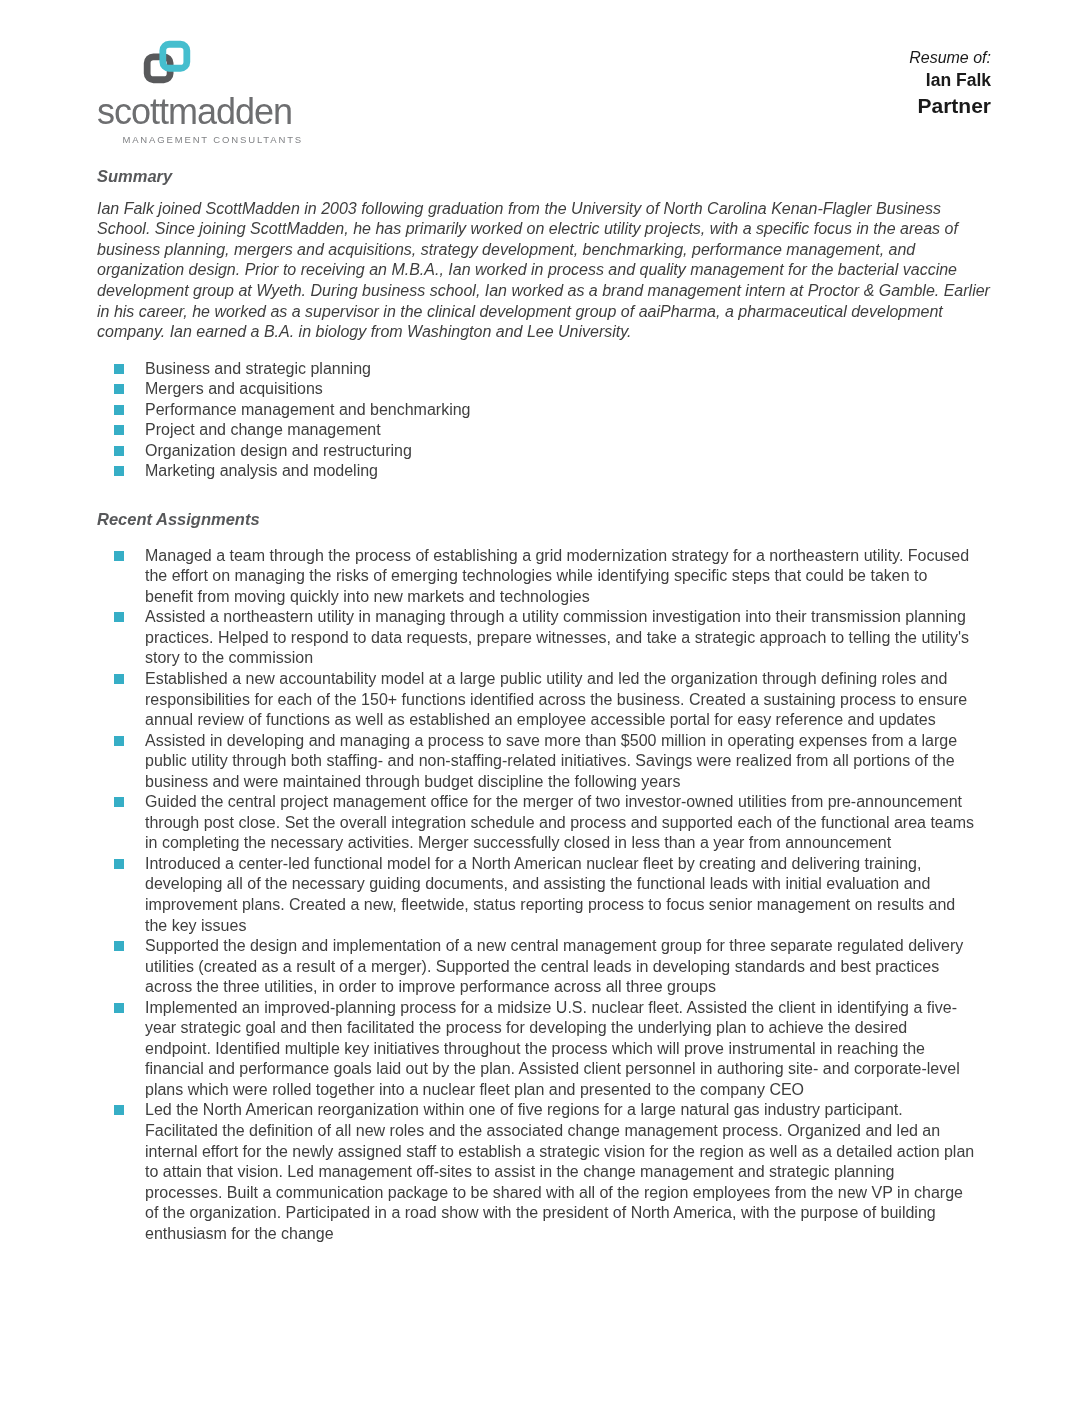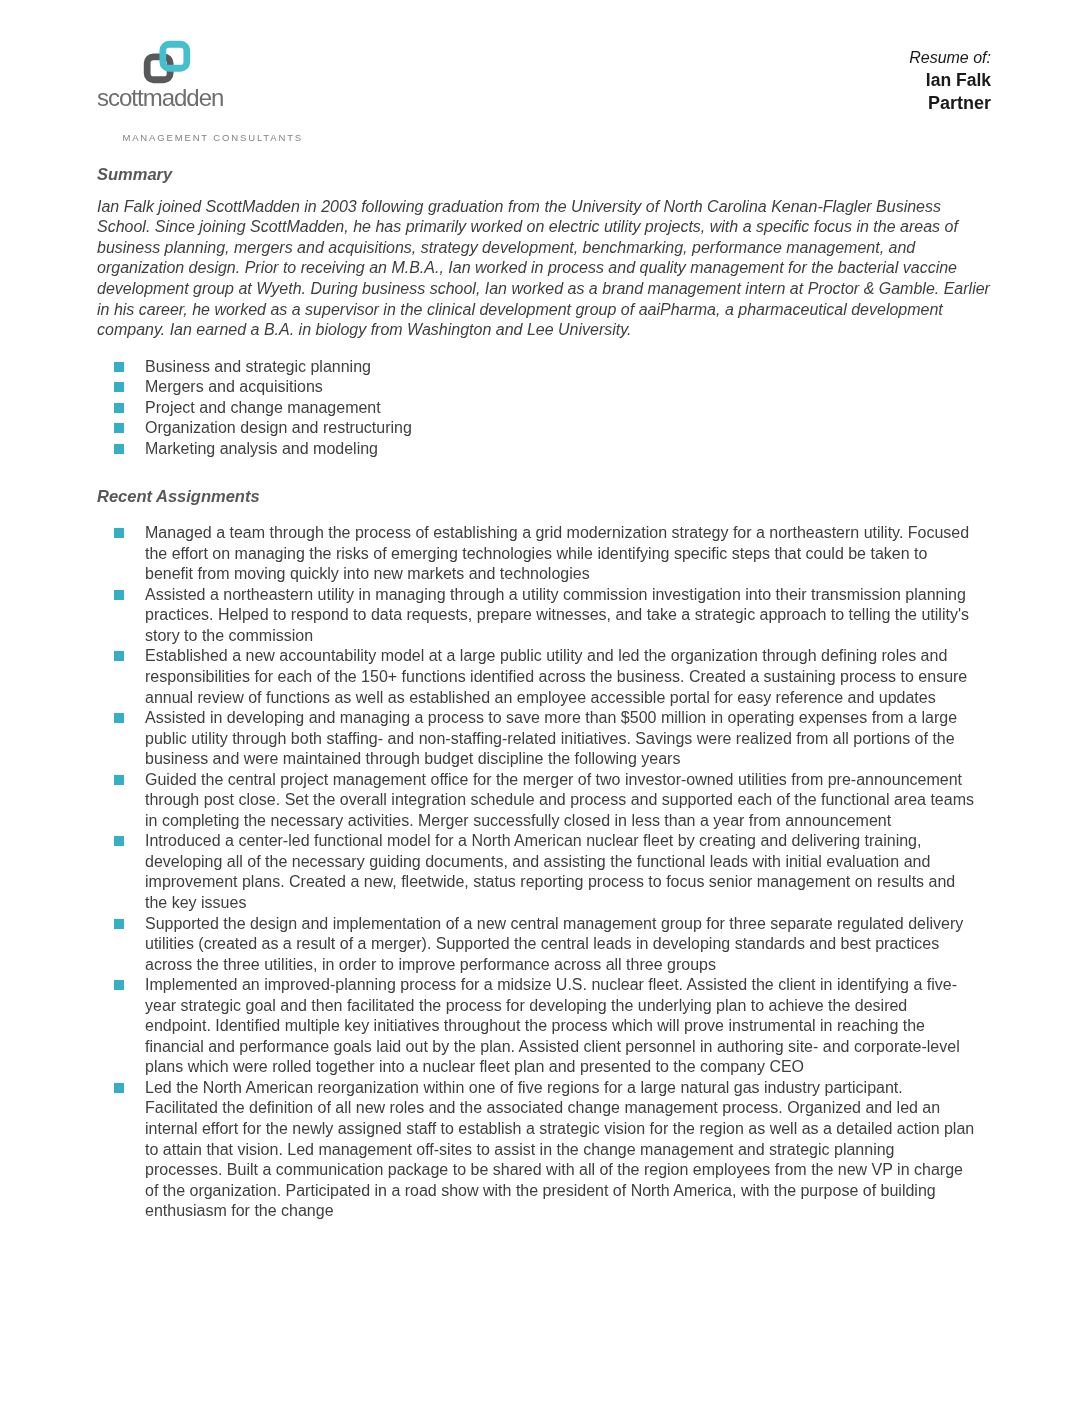--- a/index.html
+++ b/index.html
@@ -26,39 +26,39 @@
   
   .header {
     display: flex;
     justify-content: space-between;
     align-items: flex-start;
     margin-bottom: 22px;
   }
   .brand { width: 206px; }
   .logo-mark { display: block; margin-left: 46px; width: 48px; height: 44px; }
   .logo-word {
-    font-size: 24px;
+    font-size: 36px;
     line-height: 1.0;
     letter-spacing: -1px;
     color: var(--wordmark-gray);
-    margin-top: 2px;
+    margin-top: 10px;
     white-space: nowrap;
   }
   .logo-tagline {
     font-size: 9.5px;
     letter-spacing: 1.85px;
     color: var(--tagline-gray);
     text-align: right;
-    margin-top: 22px;
+    margin-top: 4px;
     white-space: nowrap;
   }
   .resume-block { text-align: right; padding-top: 8px; color: var(--header-text); }
   .resume-of-label { font-style: italic; font-size: 16px; line-height: 1.3; }
   .resume-name { font-weight: bold; font-size: 17.5px; line-height: 1.3; }
-  .resume-title { font-weight: bold; font-size: 18px; line-height: 1.3; }
+  .resume-title { font-weight: bold; font-size: 21px; line-height: 1.3; }
   
   h2.section-heading {
     font-size: 16.5px;
     font-style: italic;
     font-weight: bold;
     color: var(--heading-gray);
     margin: 28px 0 12px 0;
     line-height: 1.2;
   }
   section:first-of-type h2.section-heading { margin-top: 0; }
@@ -118,20 +118,24 @@
           <li class="bullet-item">
             <span class="bullet-square"></span>
             <span class="bullet-text">Business and strategic planning</span>
           </li>
 
           <li class="bullet-item">
             <span class="bullet-square"></span>
             <span class="bullet-text">Mergers and acquisitions</span>
           </li>
 
+          <li class="bullet-item">
+            <span class="bullet-square"></span>
+            <span class="bullet-text">Performance management and benchmarking</span>
+          </li>
 
           <li class="bullet-item">
             <span class="bullet-square"></span>
             <span class="bullet-text">Project and change management</span>
           </li>
 
           <li class="bullet-item">
             <span class="bullet-square"></span>
             <span class="bullet-text">Organization design and restructuring</span>
           </li>

